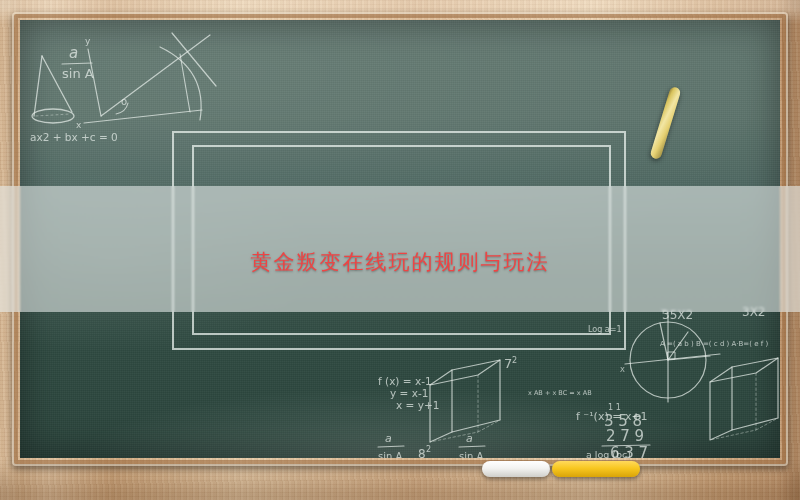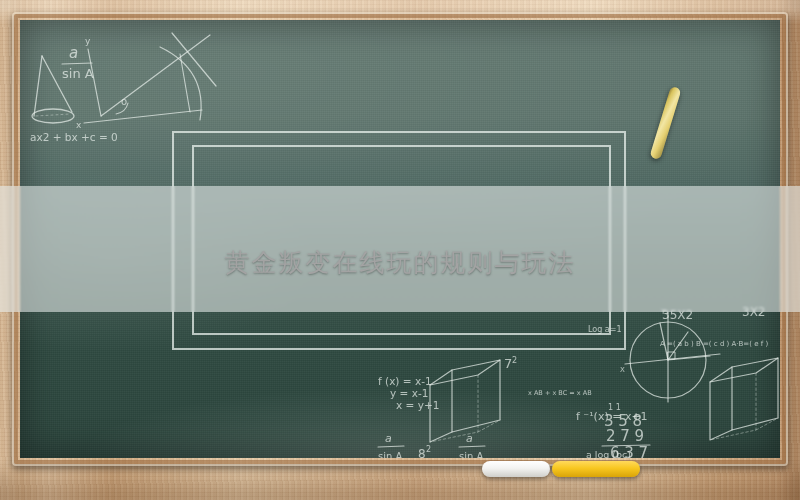--- a/index.html
+++ b/index.html
@@ -110,22 +110,22 @@
 
   
   .band{
     position:absolute;left:0;right:0;top:186px;height:126px;
     background:rgba(233,238,236,.58);
     backdrop-filter:blur(1px);
   }
   .band-title{
     position:absolute;left:0;right:0;top:186px;height:152px;
     display:flex;align-items:center;justify-content:center;
-    color:#a3a3a3;
-    font-size:25px;letter-spacing:2px;font-weight:400;
+    color:#ef4444;
+    font-size:21px;letter-spacing:2px;font-weight:400;
     text-shadow:0 1px 2px rgba(60,70,66,.55);
     font-family:"DejaVu Sans","Liberation Sans",sans-serif;
   }
 </style>
 </head>
 <body>
 
 <div id="scene">
 
   <div class="frame">

